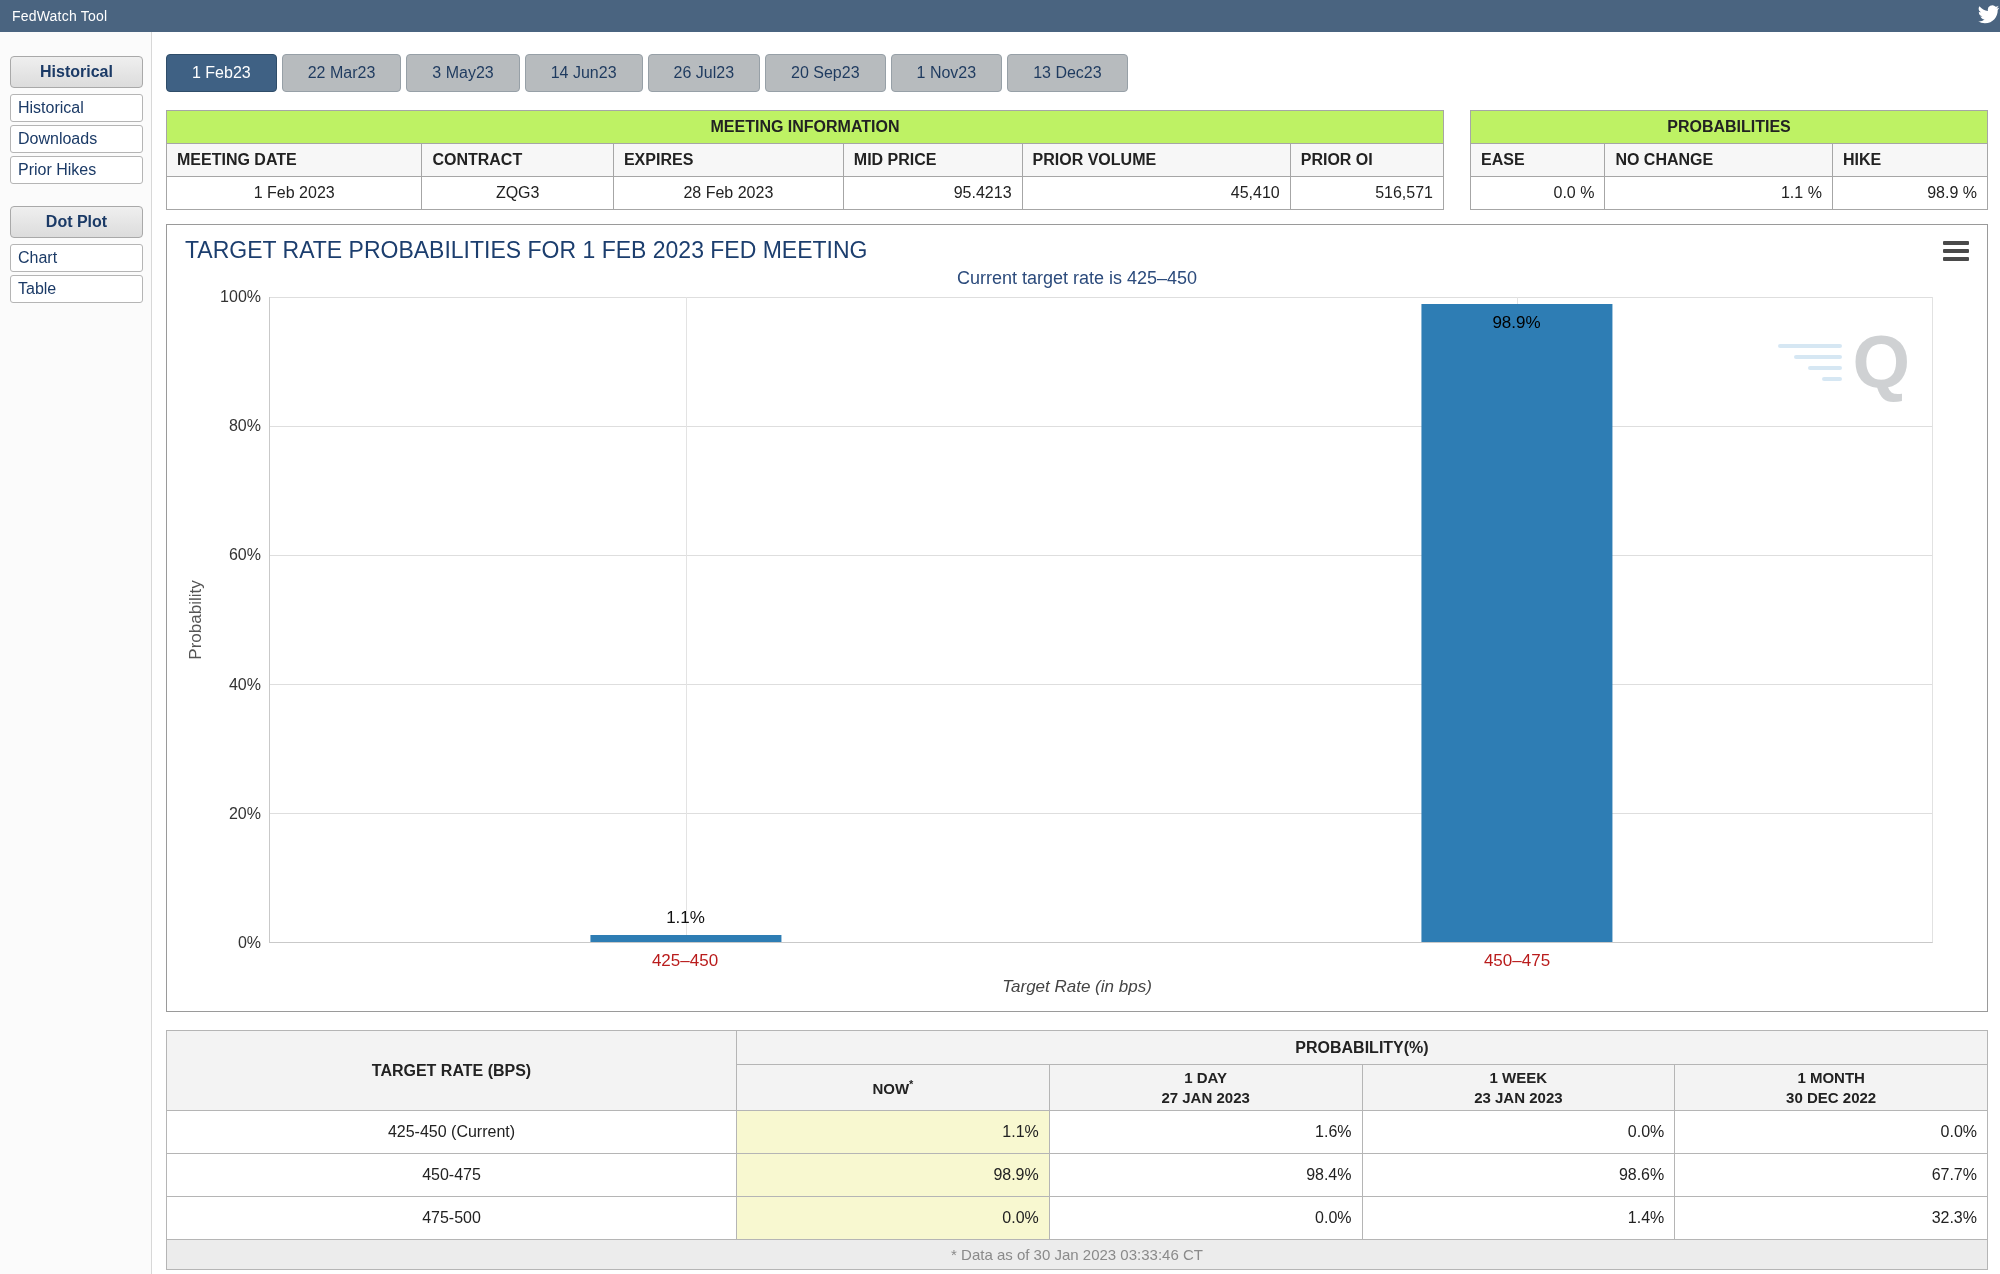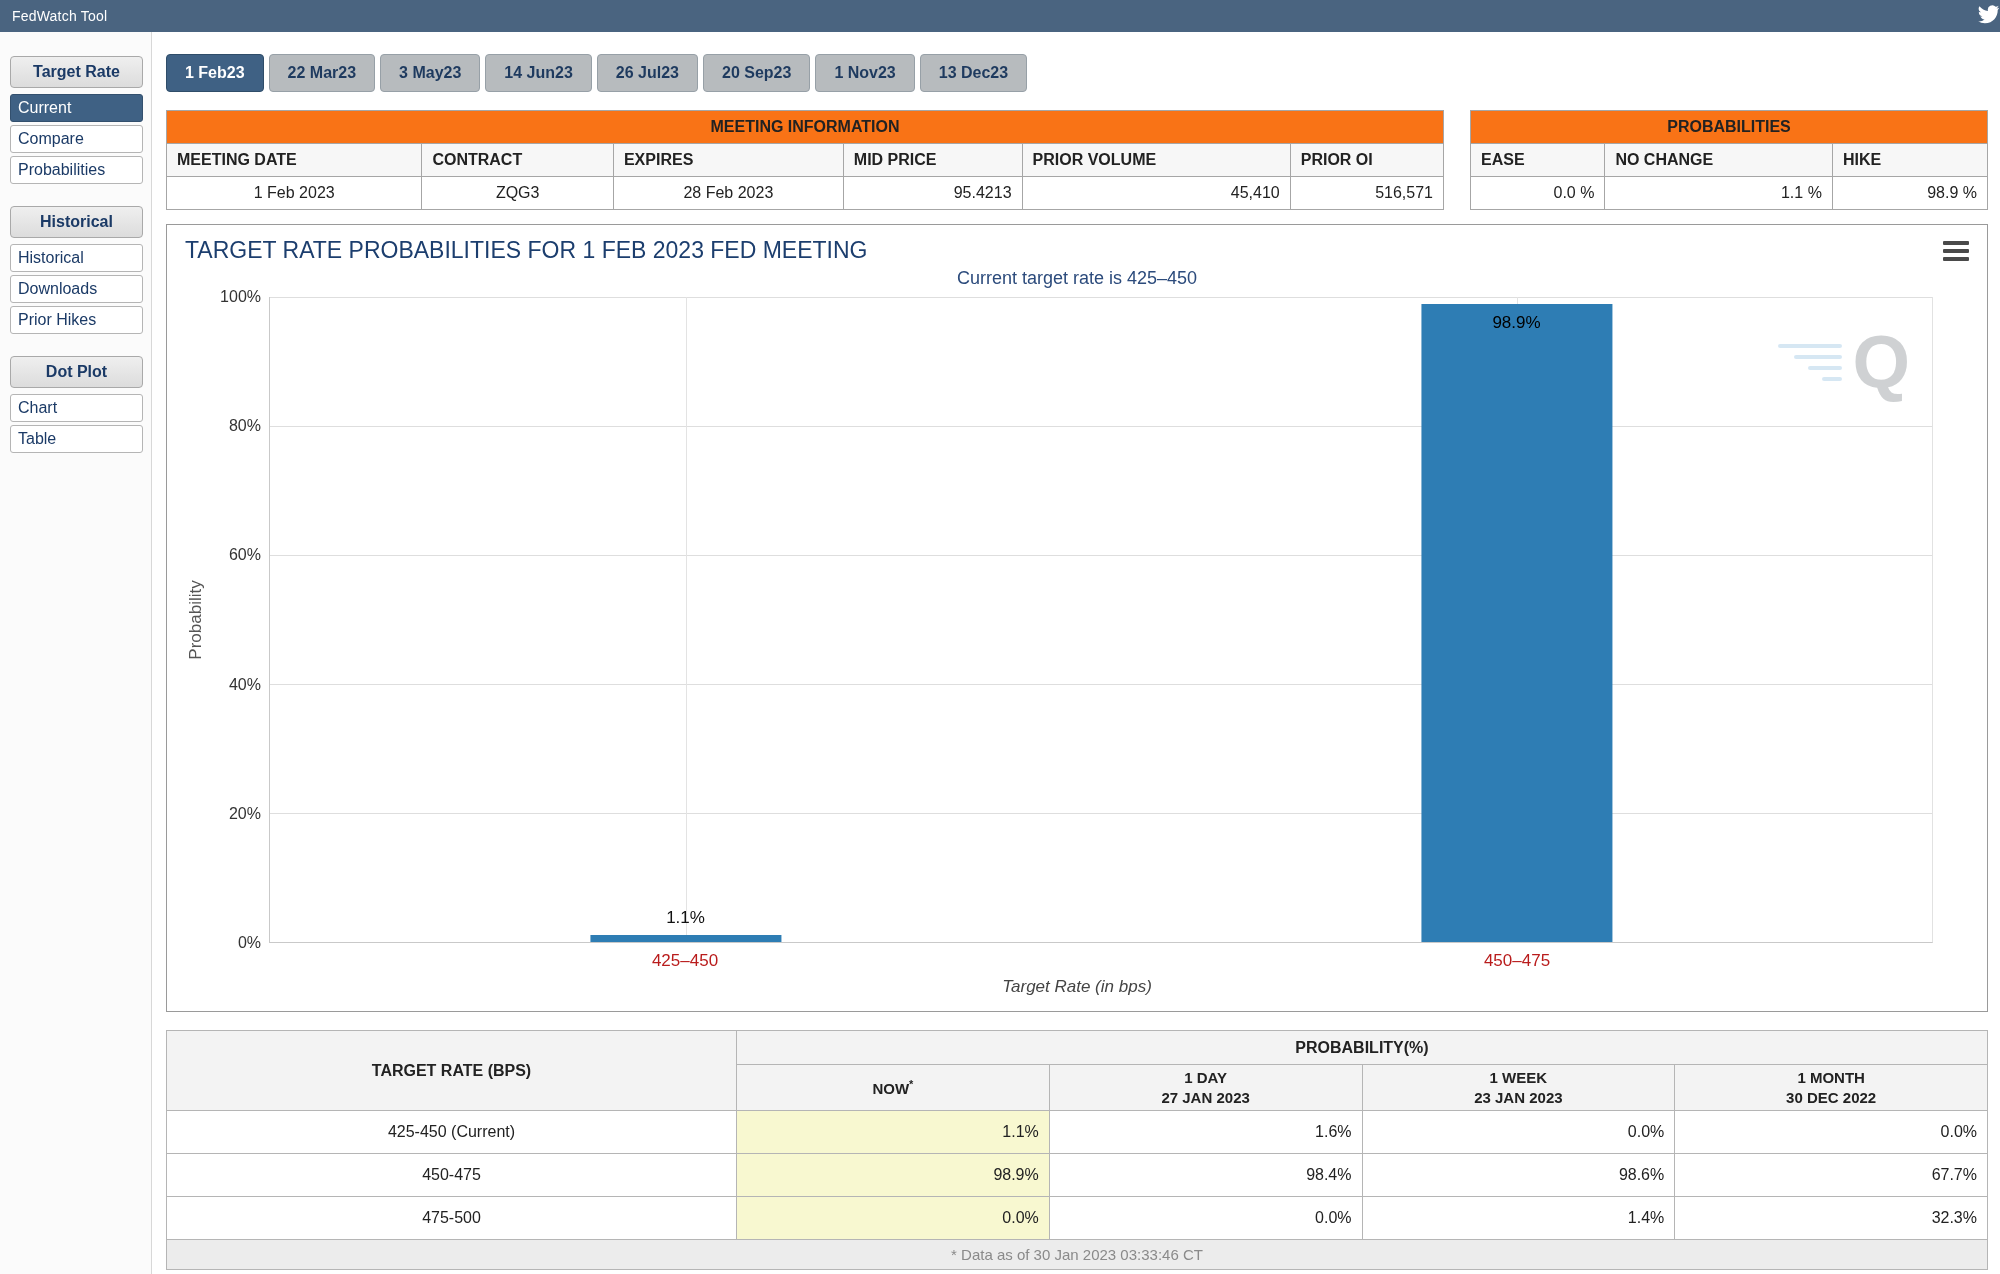--- a/index.html
+++ b/index.html
@@ -34,31 +34,31 @@
     cursor:pointer;
   }
   .side-item.selected { background:#3f6184; border-color:#33506e; color:#fff; }
 
   .main { flex:1; padding:22px 12px 0 14px; }
 
   
   .tabs { display:flex; gap:5px; height:38px; margin-bottom:18px; }
   .tab {
     background:#b7bbbe; border:1px solid #97a0a7; border-radius:4px;
-    color:#1e3a5f; font-size:16px; font-weight:700; line-height:36px;
-    padding:0 18px; cursor:pointer; white-space:nowrap;
+    color:#1e3a5f; font-size:16px; font-weight:400; line-height:36px;
+    padding:0 25px; cursor:pointer; white-space:nowrap;
   }
   .tab.selected { background:#3f6184; border-color:#2f4d69; color:#fff; }
 
   
   .info-row { display:flex; gap:26px; }
   table { border-collapse:collapse; font-size:16px; }
   .info-table { border:1px solid #a6a6a6; }
   .info-table td, .info-table th { border:1px solid #a6a6a6; height:33px; padding:0 10px; }
-  .info-table .t-title { background:#f97316; font-weight:bold; text-align:center; font-size:16px; }
+  .info-table .t-title { background:#bef264; font-weight:bold; text-align:center; font-size:16px; }
   .info-table th { background:#f7f7f7; font-weight:bold; text-align:left; }
   .meeting-table { width:1278px; table-layout:fixed; }
   .probs-table  { flex:1; width:518px; table-layout:fixed; }
   .al-c { text-align:center; } .al-r { text-align:right; }
 
   
   .chart-panel {
     margin-top:14px; border:1px solid #9a9a9a; position:relative;
     padding:10px 14px 8px 14px; background:#fff;
   }
@@ -146,26 +146,20 @@
     <span class="twitter-wrap">
       <svg viewBox="0 0 24 24" width="26" height="22">
           <path fill="#ffffff" d="M23 3a10 10 0 0 1-2.8.8A4.9 4.9 0 0 0 22.4.8a9.7 9.7 0 0 1-3.1 1.2A4.9 4.9 0 0 0 10.9 6.5 13.9 13.9 0 0 1 1.6 1.4a4.9 4.9 0 0 0 1.5 6.6A4.9 4.9 0 0 1 .9 7.4v.1a4.9 4.9 0 0 0 3.9 4.8 4.9 4.9 0 0 1-2.2.1 4.9 4.9 0 0 0 4.6 3.4A9.9 9.9 0 0 1 0 17.8a13.9 13.9 0 0 0 7.5 2.2c9 0 14-7.5 14-14v-.6A10 10 0 0 0 23 3z"></path>
         </svg>
     </span>
   </div>
 
   <div class="layout">
 
     <aside class="sidebar">
-      <div class="side-section">
-        <div class="side-header">Target Rate</div>
-        <div class="side-item selected">Current</div>
-        <div class="side-item">Compare</div>
-        <div class="side-item">Probabilities</div>
-      </div>
       <div class="side-section">
         <div class="side-header">Historical</div>
         <div class="side-item">Historical</div>
         <div class="side-item">Downloads</div>
         <div class="side-item">Prior Hikes</div>
       </div>
       <div class="side-section">
         <div class="side-header">Dot Plot</div>
         <div class="side-item">Chart</div>
         <div class="side-item">Table</div>

